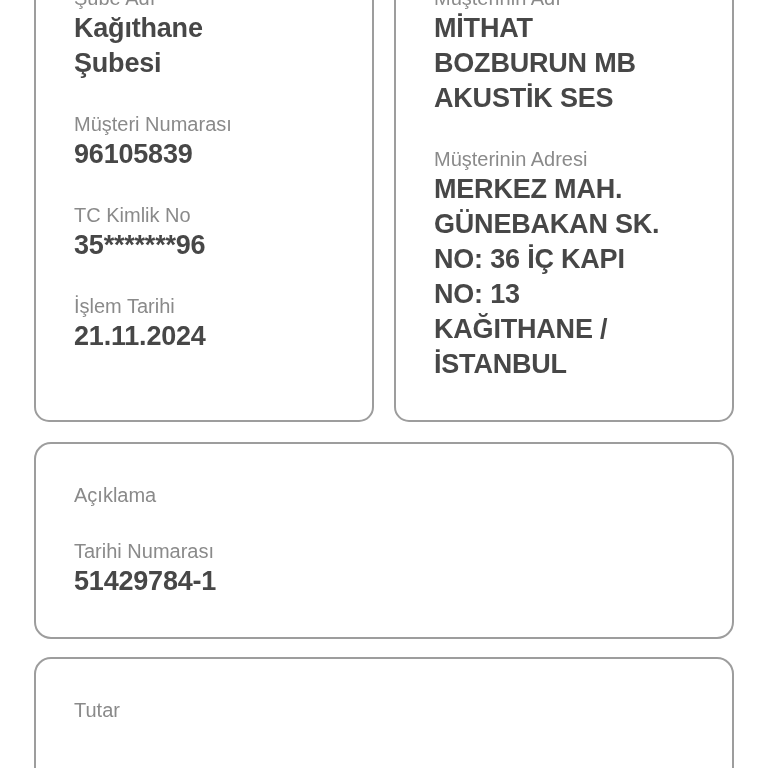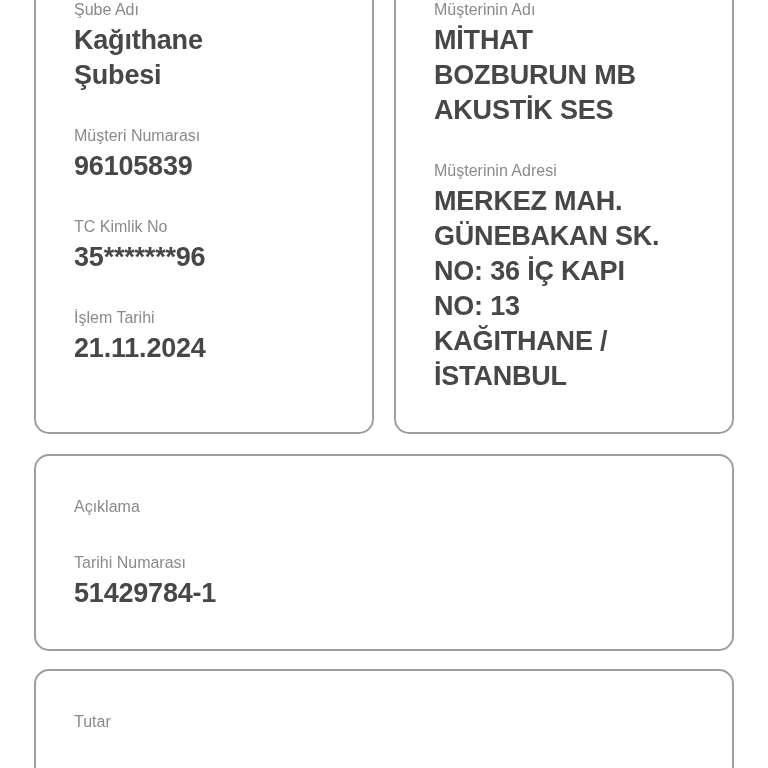--- a/index.html
+++ b/index.html
@@ -12,54 +12,55 @@
     overflow: hidden;
     background: var(--background, #ffffff);
     font-family: "Liberation Sans", sans-serif;
   }
   .screen {
     position: relative;
     width: 768px;
     height: 768px;
     overflow: hidden;
     box-sizing: border-box;
-    padding: 12px 34px;
+    padding: 0 34px;
   }
   .card-row {
     display: flex;
     gap: 20px;
     margin-top: -55px;
     align-items: stretch;
   }
   .card {
     background: var(--card-bg, #ffffff);
     border: 2px solid var(--card-border, #9d9d9d);
     border-radius: 15px;
     padding: 38px;
     box-sizing: border-box;
   }
   .card-half {
     flex: 1 1 0;
     min-width: 0;
   }
   .card-full {
     margin-top: 20px;
+    border-radius: 17px;
   }
   .card-amount {
     margin-top: 18px;
     height: 230px;
   }
   .field {
     margin-bottom: 30px;
   }
   .field:last-child {
     margin-bottom: 0;
   }
   .field-label {
-    font-size: 16px;
+    font-size: 20px;
     line-height: 26px;
     font-weight: 400;
     color: var(--label-text, #8a8a8a);
     white-space: pre-line;
   }
   .field-value {
     font-size: 27px;
     line-height: 35px;
     font-weight: 700;
     color: var(--value-text, #474747);

